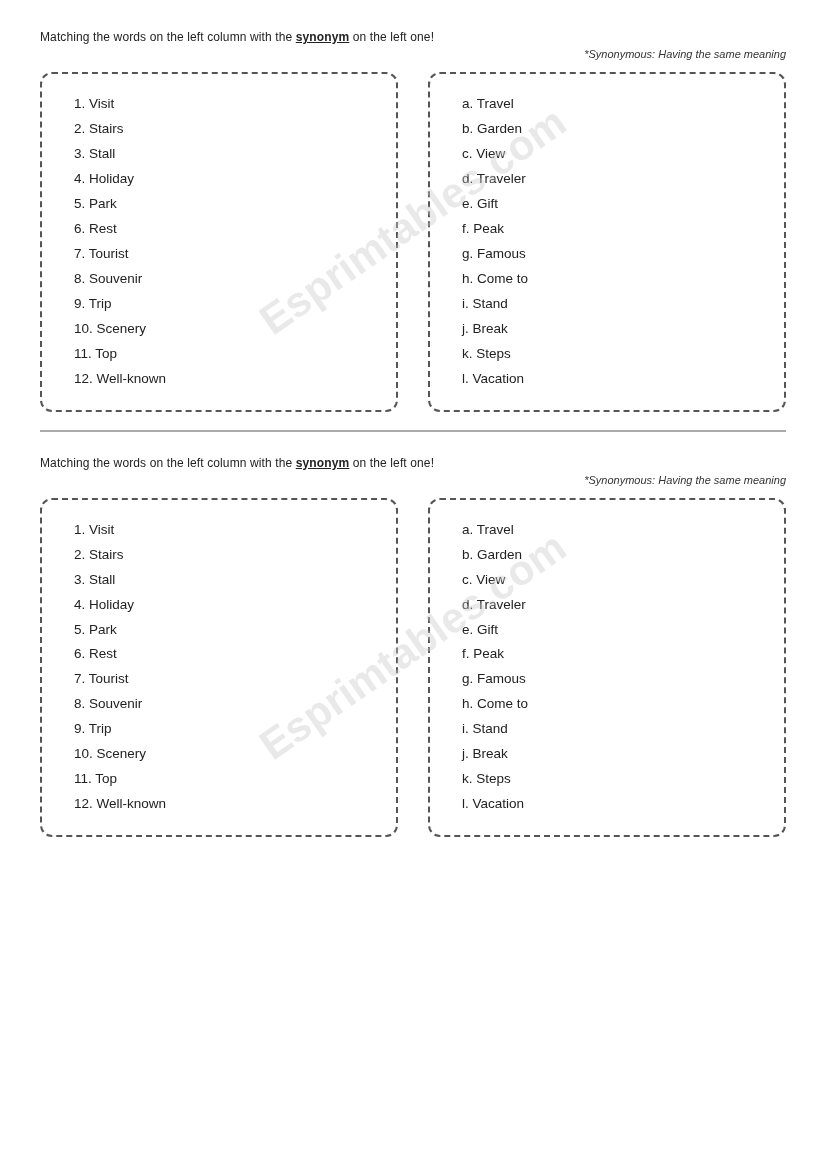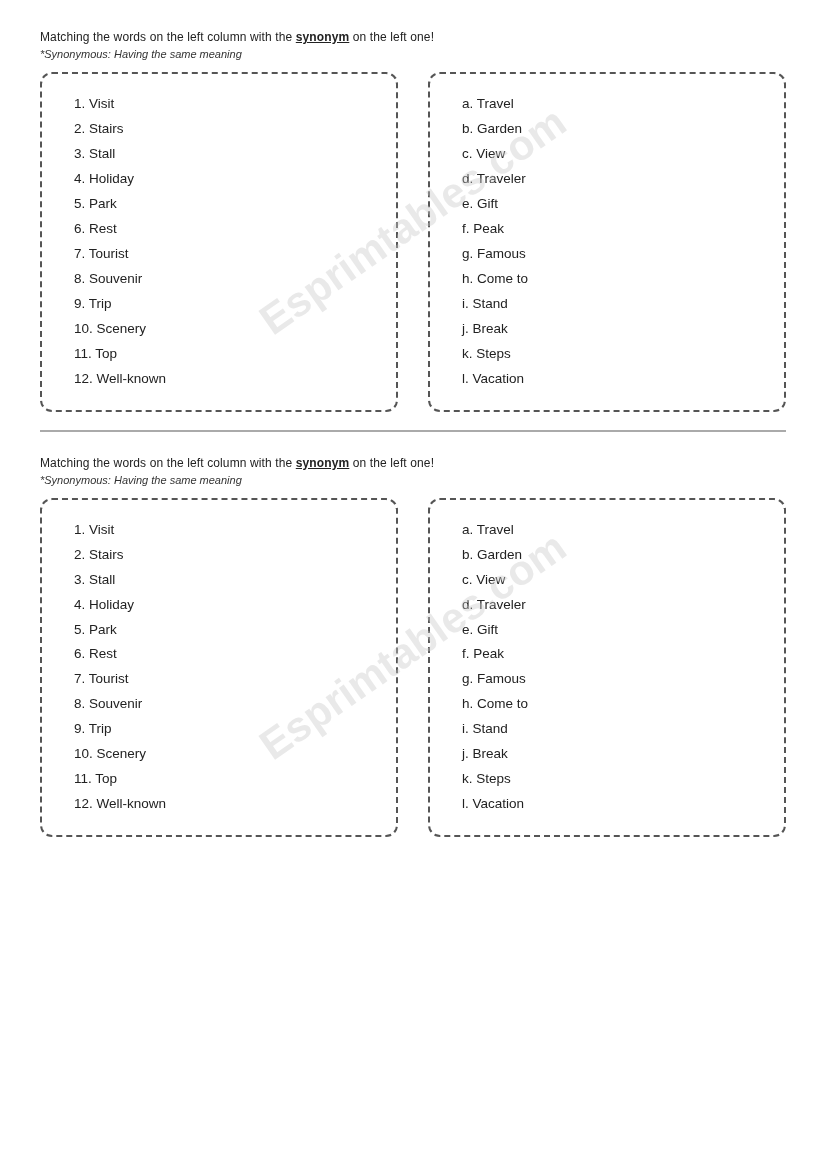--- a/index.html
+++ b/index.html
@@ -18,20 +18,21 @@
     }
     .instruction .bold-underline {
       font-weight: bold;
       text-decoration: underline;
     }
     .subtitle {
       font-size: 11px;
       font-style: italic;
       margin-bottom: 12px;
       color: #333;
+      text-align: right;
     }
     .columns-wrapper {
       display: flex;
       gap: 30px;
       margin-bottom: 18px;
     }
     .box {
       border: 2px dashed #555;
       border-radius: 12px;
       padding: 18px 28px;

